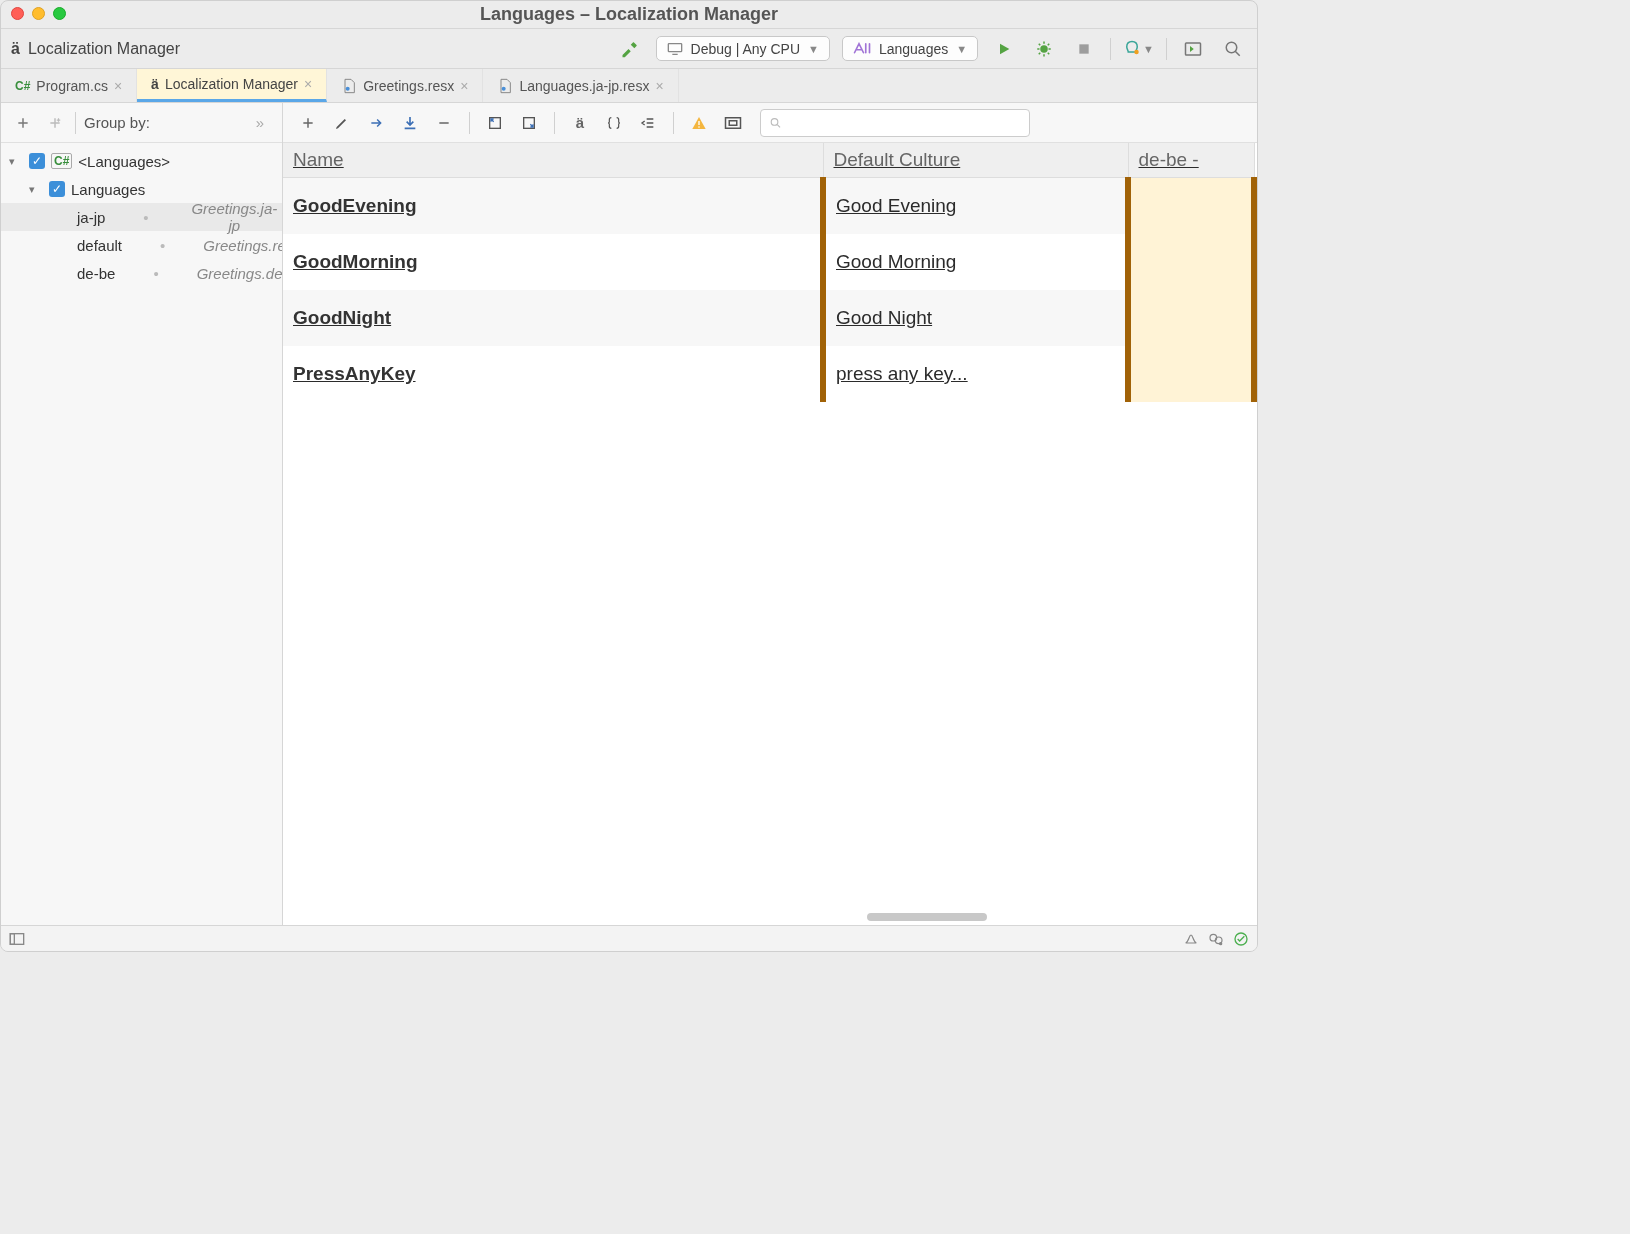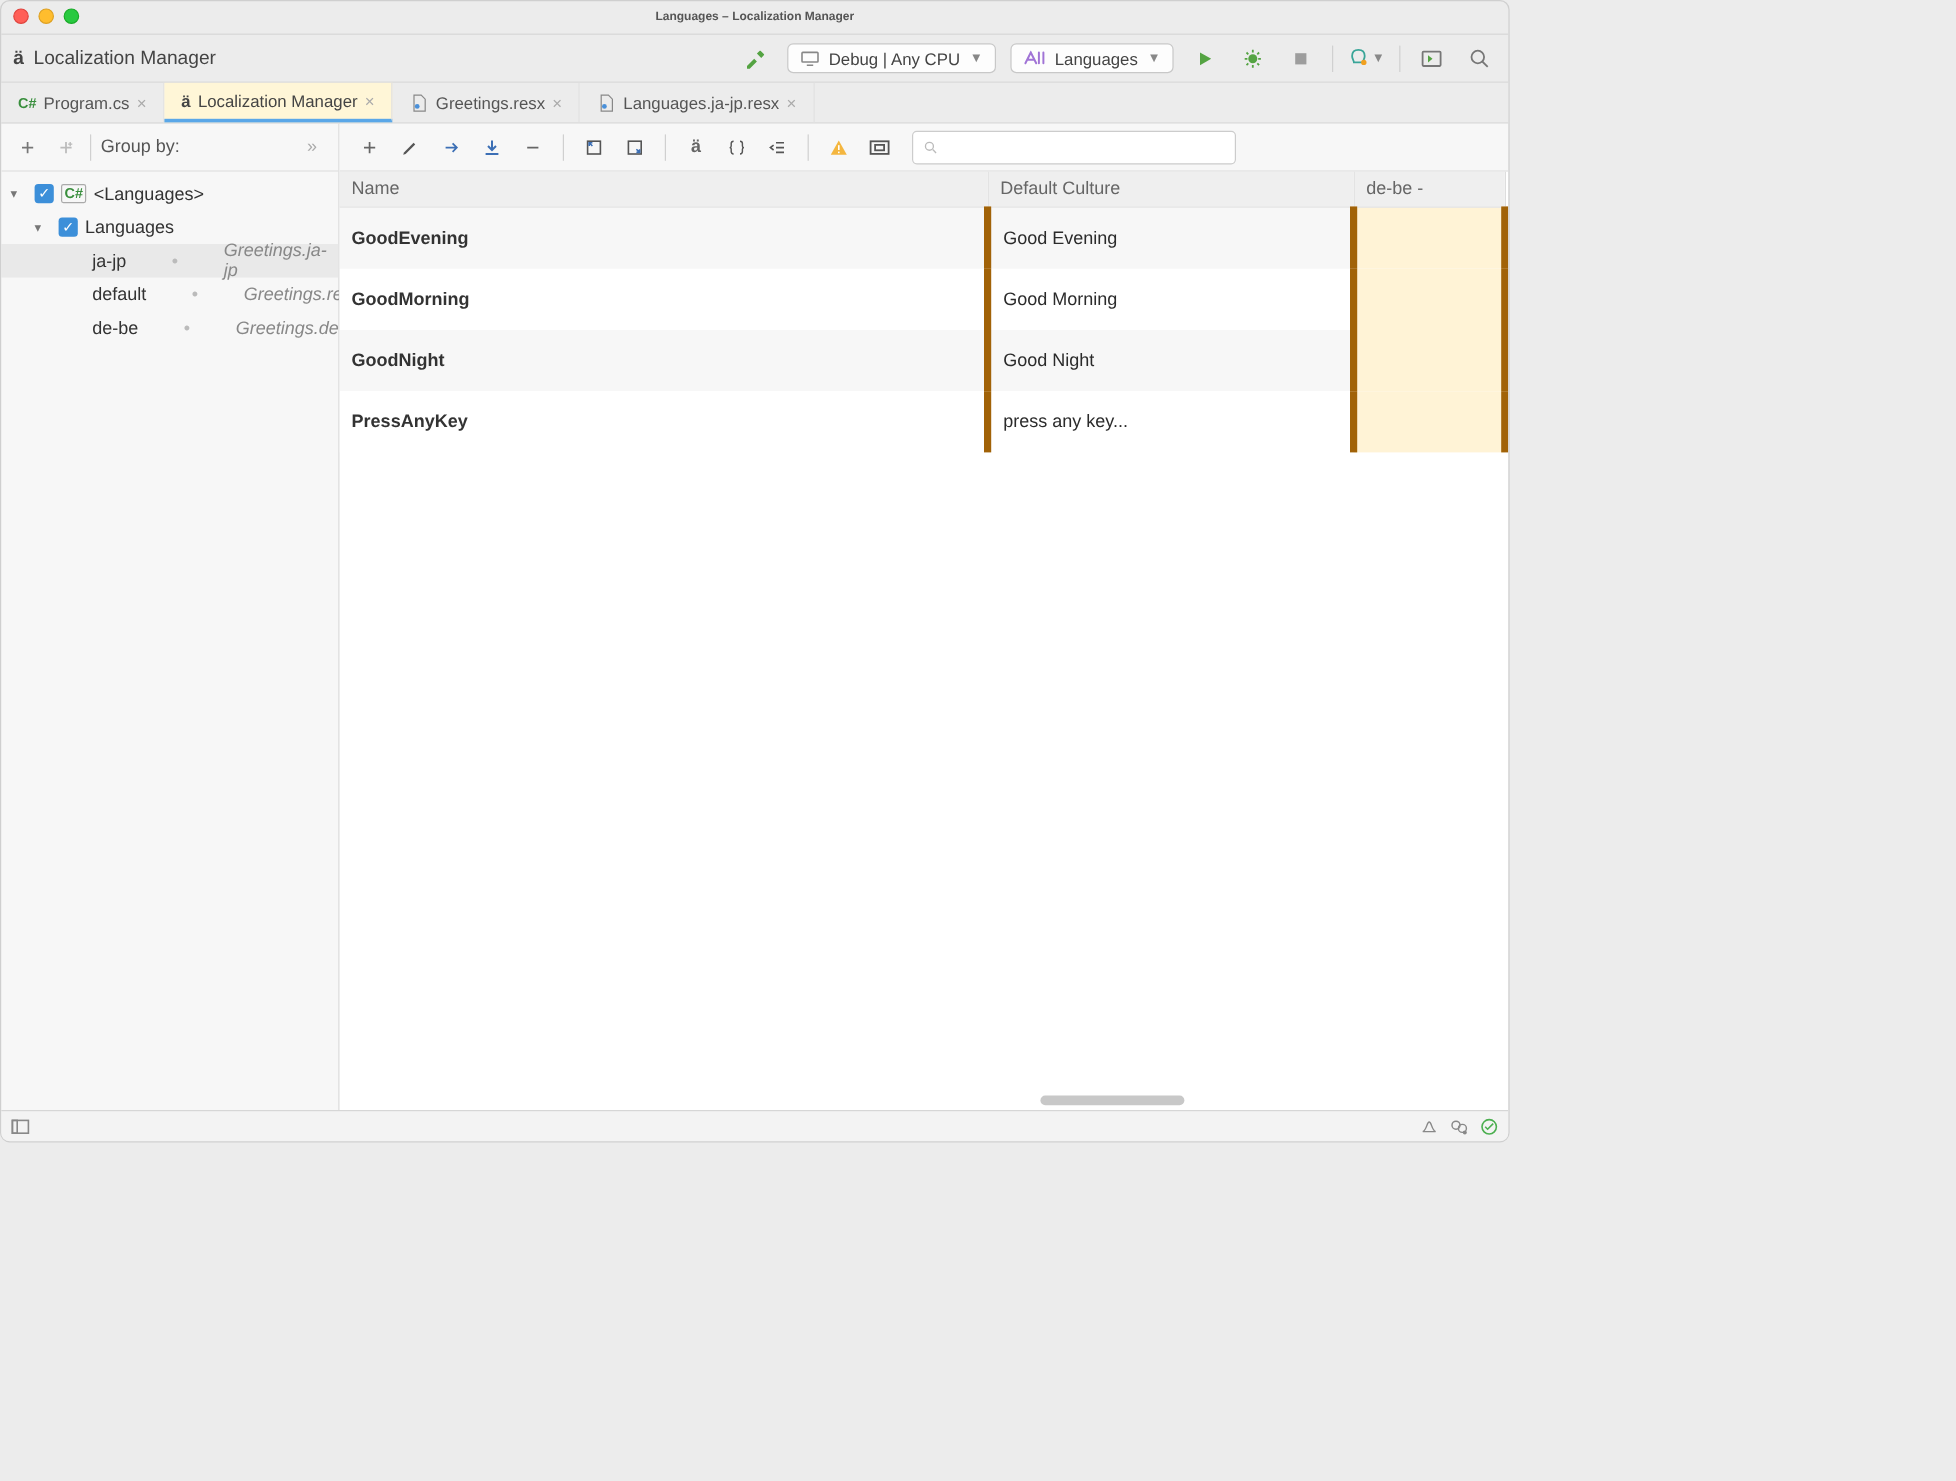--- a/index.html
+++ b/index.html
@@ -6,21 +6,21 @@
   html, body { width: 100%; height: 100%; font-family: -apple-system, "Helvetica Neue", Arial, sans-serif; font-size: 15px; color: #2b2b2b; background: #ececec; overflow: hidden; }
   .window { width: 1258px; height: 952px; background: #ececec; display: flex; flex-direction: column; border: 1px solid #cfcfcf; border-radius: 8px; overflow: hidden; }
 
   
   .titlebar { height: 28px; display: flex; align-items: center; justify-content: center; position: relative; border-bottom: 1px solid #d6d6d6; }
   .traffic { position: absolute; left: 10px; top: 6px; display: flex; gap: 8px; }
   .traffic .dot { width: 13px; height: 13px; border-radius: 50%; }
   .dot.red { background: #ff5f57; border: 1px solid #e0443e; }
   .dot.yellow { background: #ffbd2e; border: 1px solid #dea123; }
   .dot.green { background: #28c940; border: 1px solid #1aab29; }
-  .title-text { font-size: 10px; font-weight: 600; color: #555; }
+  .title-text { font-size: 18px; font-weight: 600; color: #555; }
 
   
   .app-toolbar { height: 40px; display: flex; align-items: center; padding: 0 10px; gap: 12px; border-bottom: 1px solid #d6d6d6; }
   .app-title { display: flex; align-items: center; gap: 8px; font-size: 16px; color: #444; font-weight: 500; }
   .app-title .a-uml { font-weight: 600; }
   .spacer { flex: 1; }
   .tool-btn { height: 28px; min-width: 28px; display: flex; align-items: center; justify-content: center; border-radius: 4px; cursor: pointer; color: #666; }
   .dropdown { height: 25px; display: flex; align-items: center; gap: 8px; padding: 0 10px; border: 1px solid #c8c8c8; border-radius: 5px; background: #fdfdfd; cursor: pointer; font-size: 14px; color: #444; }
   .dropdown .chev { color: #888; font-size: 11px; }
   .icon-green { color: #54a342; }
@@ -43,33 +43,33 @@
   .sidebar { width: 282px; border-right: 1px solid #d6d6d6; display: flex; flex-direction: column; background: #f7f7f7; }
   .sidebar-top { height: 40px; display: flex; align-items: center; gap: 8px; padding: 0 10px; border-bottom: 1px solid #e0e0e0; font-size: 15px; color: #555; }
   .sb-btn { width: 24px; height: 24px; display: flex; align-items: center; justify-content: center; color: #888; cursor: pointer; border-radius: 3px; }
   .sidebar-tree { flex: 1; overflow: auto; font-size: 15px; padding-top: 4px; }
   .tree-row { display: flex; align-items: center; height: 28px; padding-left: 8px; gap: 6px; cursor: pointer; }
   .tree-row.indent-1 { padding-left: 28px; }
   .tree-row.indent-2 { padding-left: 76px; gap: 34px; }
   .tree-caret { width: 14px; color: #777; font-size: 11px; }
   .tree-check { width: 16px; height: 16px; background: #3c8fd9; border-radius: 3px; color: white; font-size: 12px; display: flex; align-items: center; justify-content: center; }
   .tree-label { white-space: nowrap; color: #333; }
-  .tree-file { color: #888; font-style: italic; }
+  .tree-file { color: #888; font-style: italic; text-align: center; }
   .tree-dot { color: #bbb; padding: 0 4px; }
 
   
   .content { flex: 1; display: flex; flex-direction: column; background: #fff; overflow:hidden; }
   .content-toolbar { height: 40px; display: flex; align-items: center; gap: 4px; padding: 0 10px; border-bottom: 1px solid #e0e0e0; background: #f7f7f7; }
   .ct-btn { width: 30px; height: 28px; display: flex; align-items: center; justify-content: center; color: #666; cursor: pointer; border-radius: 3px; }
   .search-box { flex: 0 0 270px; height: 28px; border: 1px solid #ccc; border-radius: 4px; background: #fff; display: flex; align-items: center; padding: 0 8px; margin-left: 8px; }
   .search-box input { border: none; outline: none; width: 100%; font-size: 14px; background: transparent; }
 
   
   .table-wrap { flex: 1; overflow: auto; position: relative; }
-  table { border-collapse: collapse; width: 100%; font-size: 15px; }
+  table { border-collapse: collapse; width: 100%; font-size: 19px; text-decoration: underline; }
   thead th { text-align: left; font-weight: 400; color: #666; padding: 6px 10px; background: #efefef; border-bottom: 1px solid #ddd; border-right: 1px solid #ddd; position: sticky; top: 0; }
   tbody td { padding: 17px 10px; border-right: 6px solid #a16207; white-space: nowrap; }
   tbody tr:nth-child(odd) { background: #f7f7f7; }
   tbody tr:nth-child(even) { background: #ffffff; }
   td.name { font-weight: 700; color: #333; }
   td.name.normal { font-weight: 400; }
   td.debe { background: #fff3d6; }
   th.col-name { width: 540px; }
   th.col-default { width: 305px; }
   th.col-debe { }

